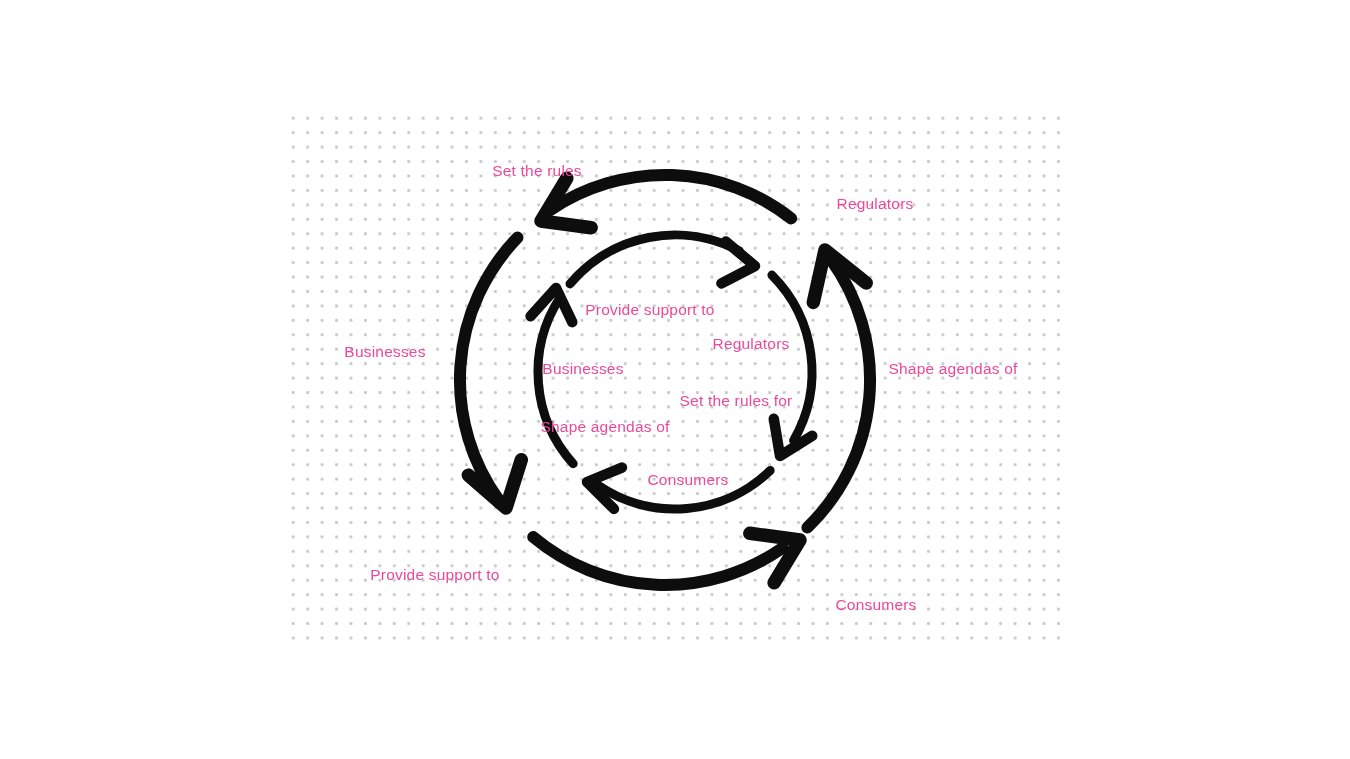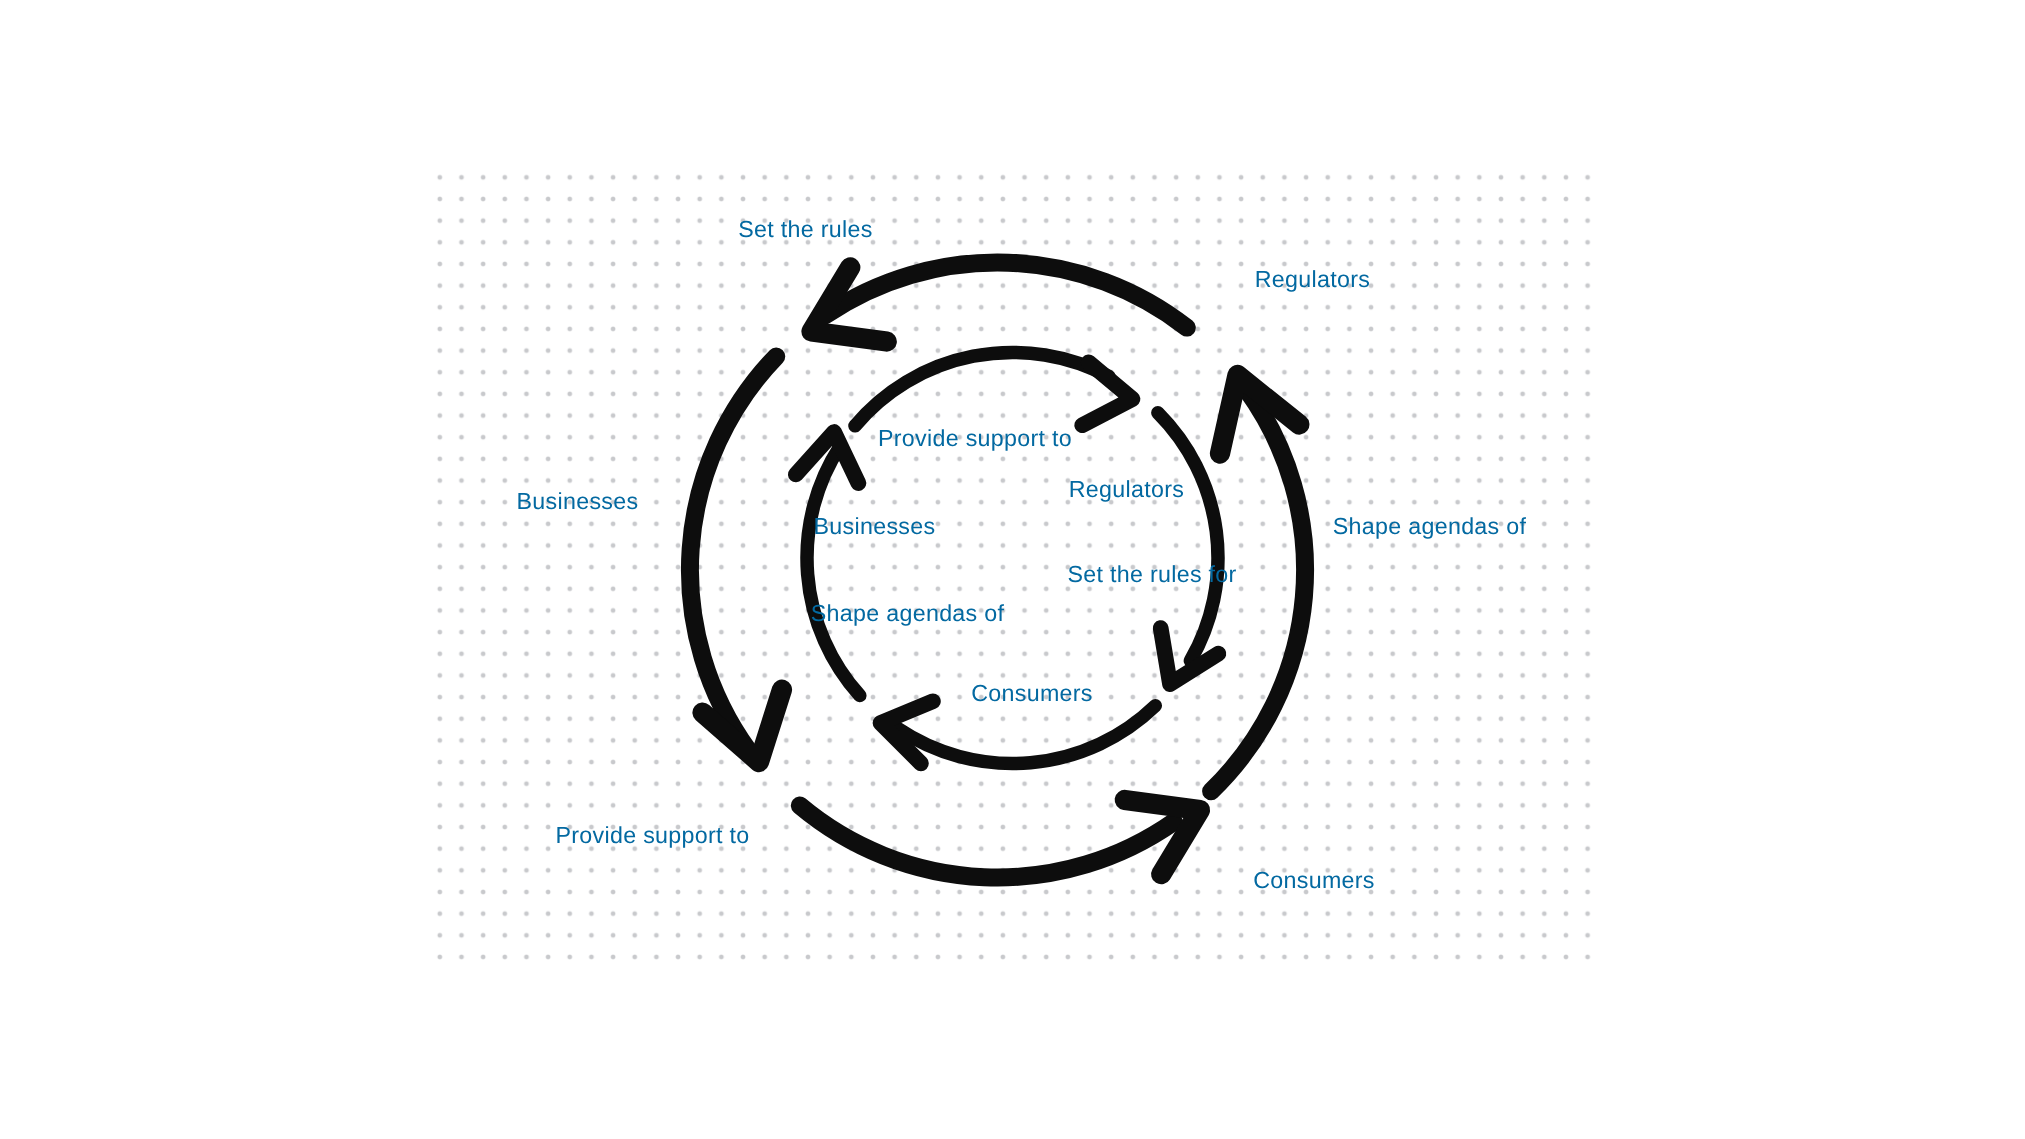--- a/index.html
+++ b/index.html
@@ -39,37 +39,38 @@
     stroke-linejoin: round;
   }
   .diagram-svg path.arc-outer { stroke-width: 12; }
   .diagram-svg path.arc-inner { stroke-width: 9; }
   .diagram-svg path.head-outer { stroke-width: 13.5; }
   .diagram-svg path.head-inner { stroke-width: 10.5; }
   .lbl {
     position: absolute;
     transform: translate(-50%, -50%);
     white-space: nowrap;
-    color: #0369a1;
+    color: #ec4899;
     font-size: 15.5px;
     font-weight: 500;
     letter-spacing: 0.2px;
+    margin-top: 17px;
   }
   
   .lbl.o-set-the-rules      { left: 537px; top: 154px; }
   .lbl.o-regulators         { left: 875px; top: 187px; }
   .lbl.o-shape-agendas-of   { left: 953px; top: 352px; }
   .lbl.o-consumers          { left: 876px; top: 588px; }
   .lbl.o-provide-support-to { left: 435px; top: 558px; }
   .lbl.o-businesses         { left: 385px; top: 335px; }
   
   .lbl.i-provide-support-to { left: 650px; top: 293px; }
   .lbl.i-regulators         { left: 751px; top: 327px; }
   .lbl.i-businesses         { left: 583px; top: 352px; }
-  .lbl.i-set-the-rules-for  { left: 768px; top: 384px; }
+  .lbl.i-set-the-rules-for  { left: 736px; top: 384px; }
   .lbl.i-shape-agendas-of   { left: 605px; top: 410px; }
   .lbl.i-consumers          { left: 688px; top: 463px; }
 </style>
 </head>
 <body>
 
 <div class="canvas">
 
   <div class="dot-board"></div>
 

